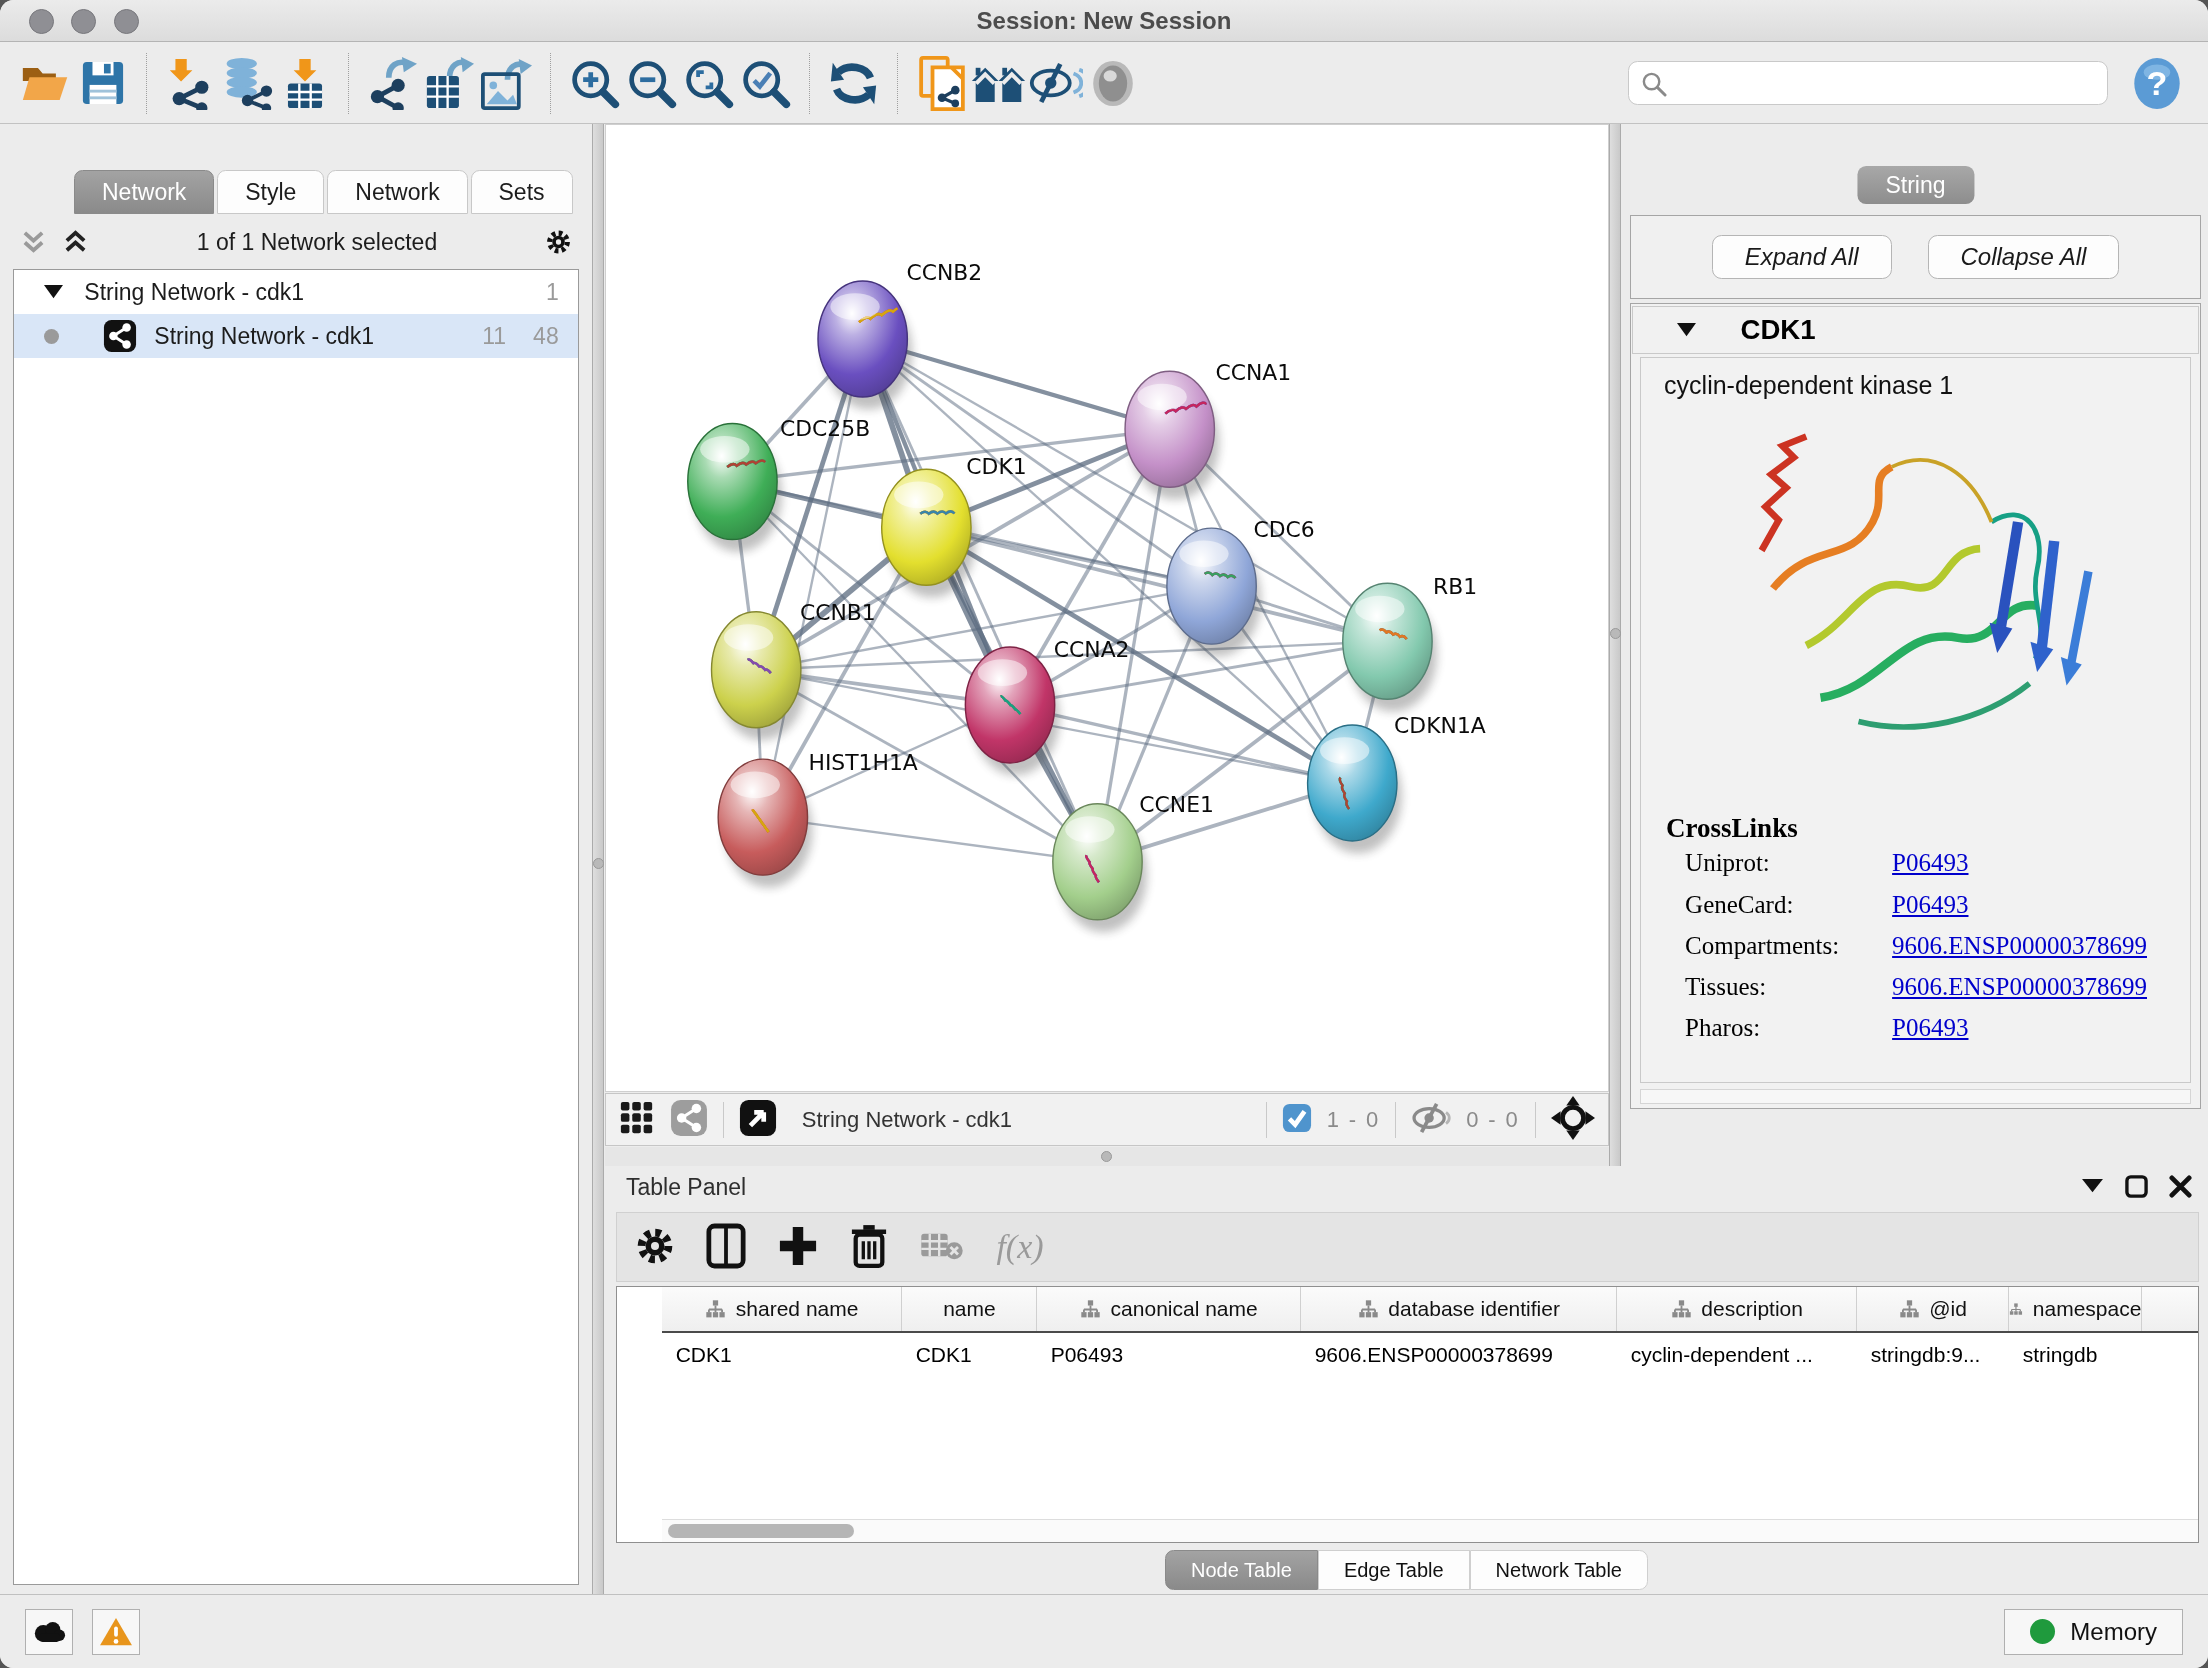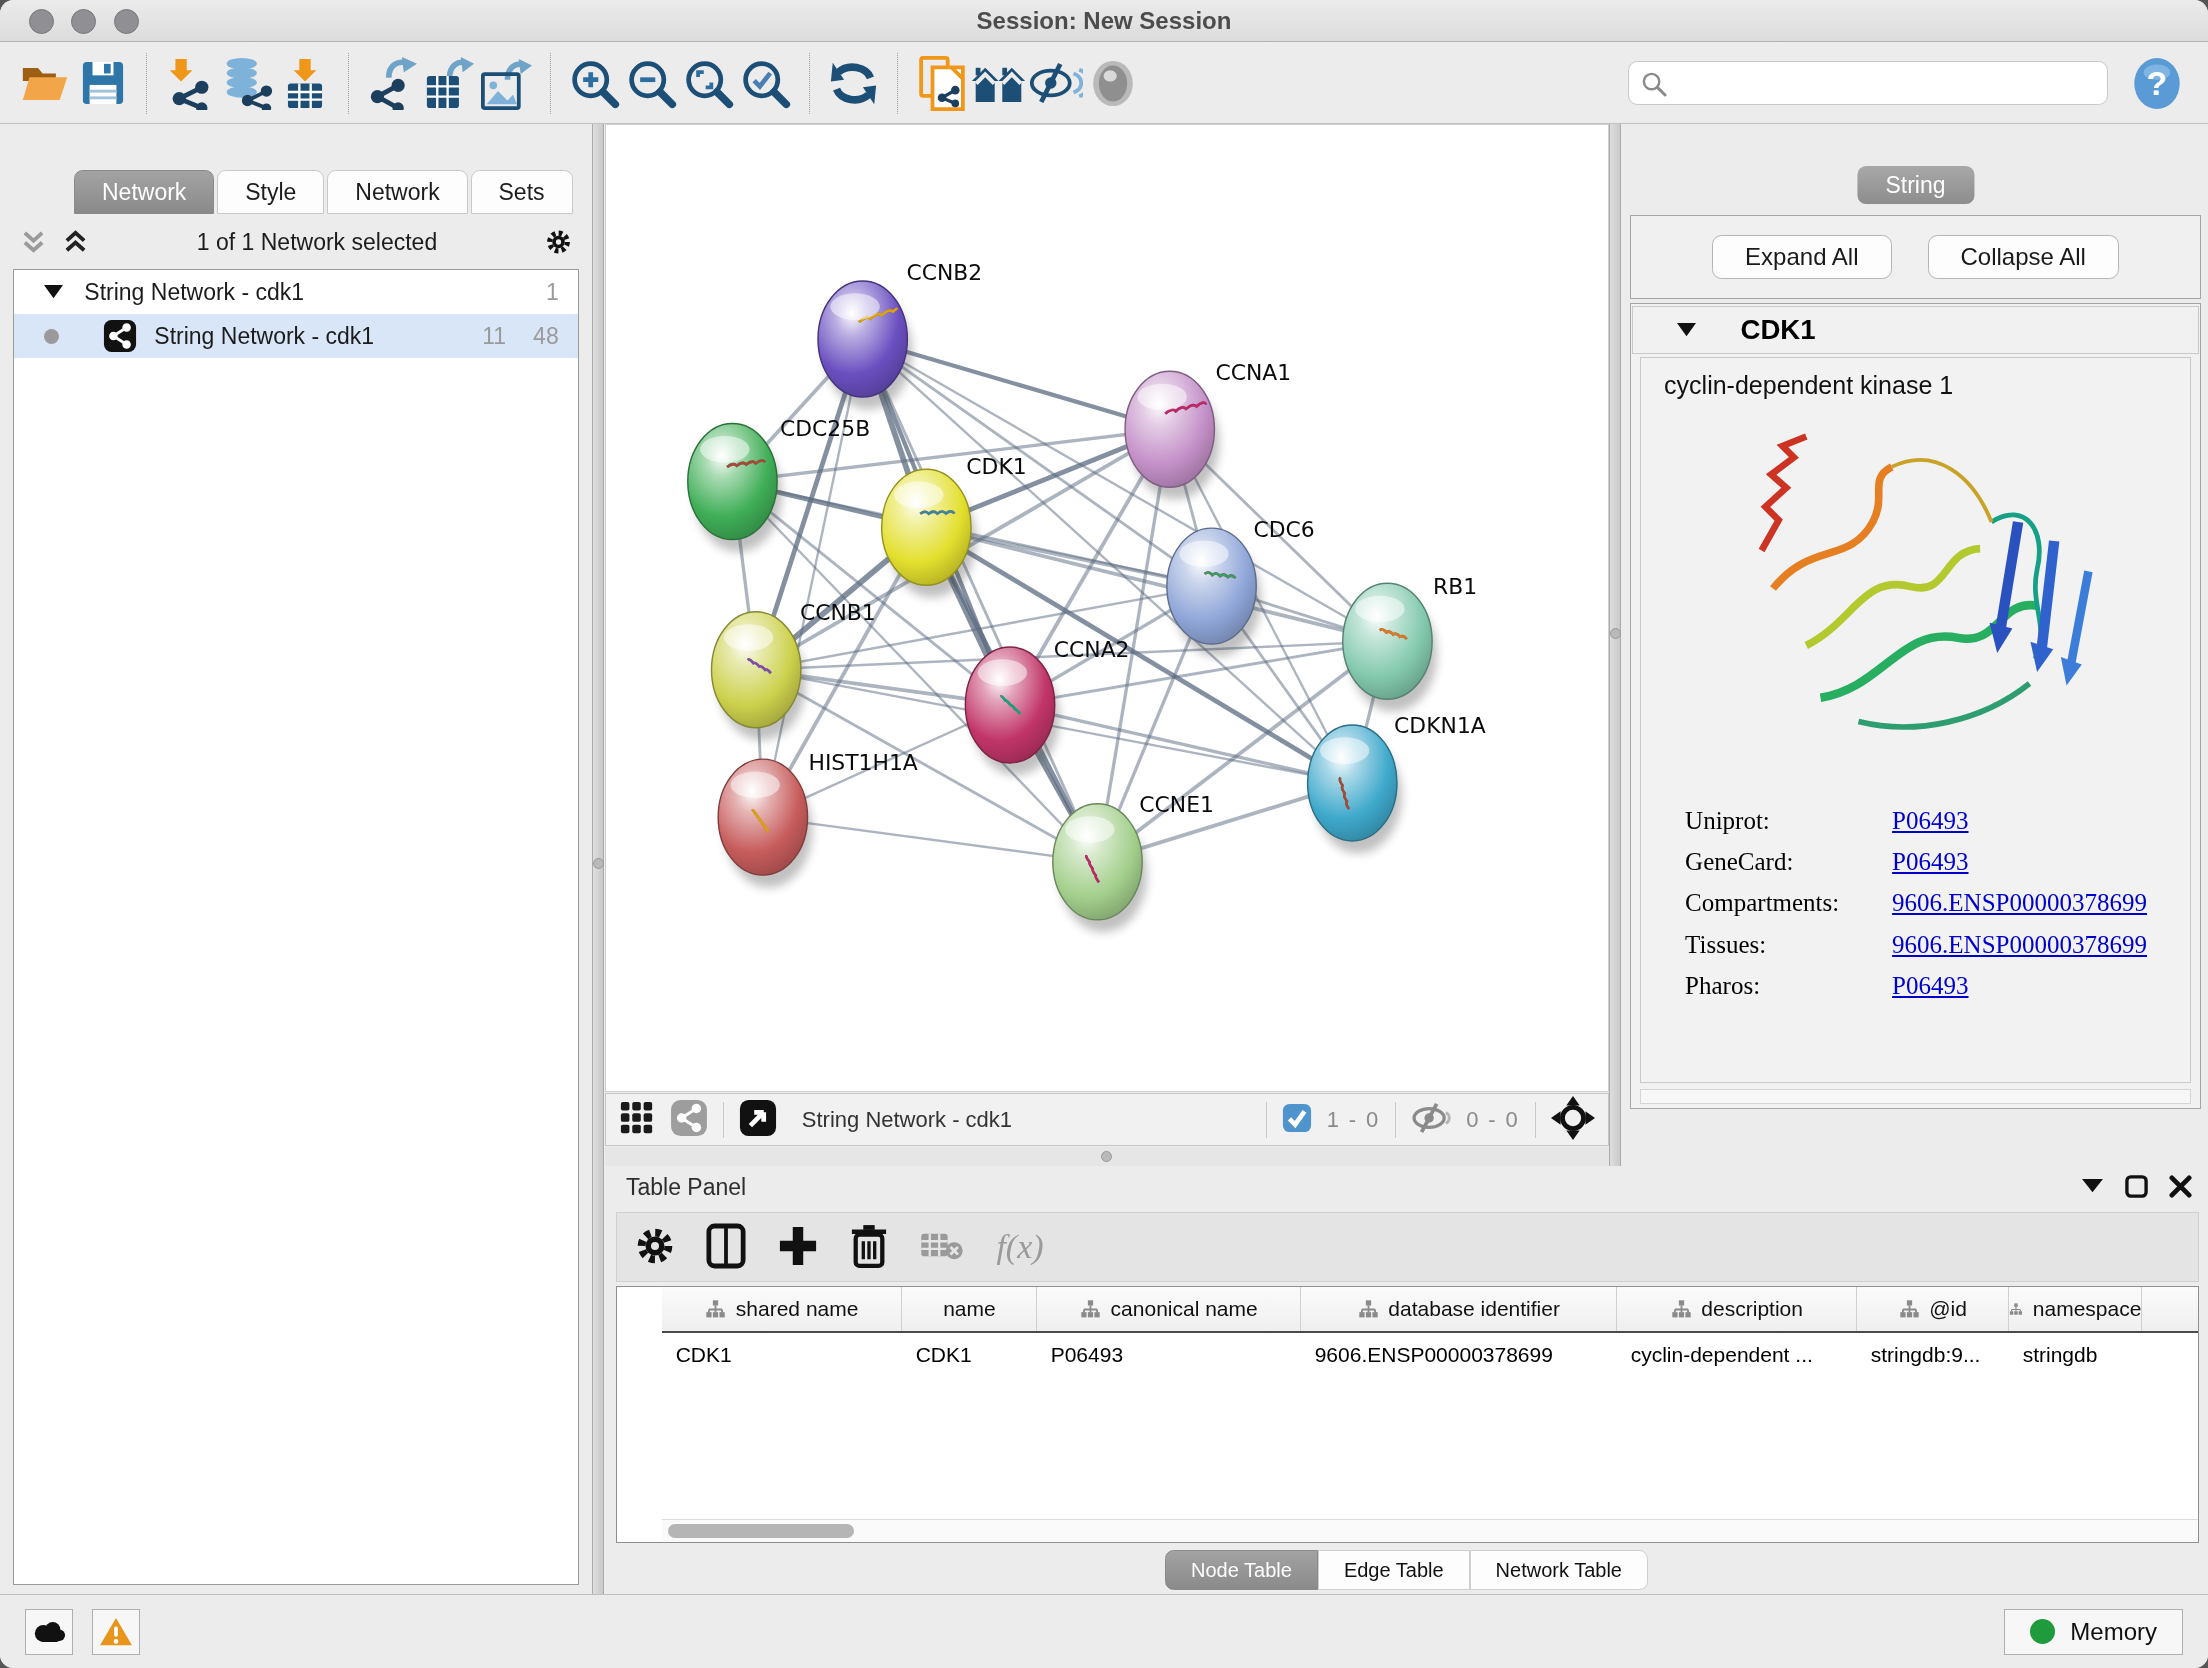--- a/index.html
+++ b/index.html
@@ -62,21 +62,21 @@
   .net-hsplit { position:absolute; left:0; top:1023px; width:1004px; height:19px; background:#e6e6e6; }
 
   
   .results-panel { position:absolute; left:1622px; top:124px; width:587px; height:1042px; background:#ececec; }
   .rp-tab { position:absolute; left:50%; transform:translateX(-50%); top:42px; height:38px; padding:0 28.5px;
             background:linear-gradient(#a8a8a8,#8d8d8d); color:#fff; font-size:23px; display:flex;
             align-items:center; border-radius:8.6px; }
   .rp-box1 { position:absolute; left:7.6px; right:7.6px; top:91px; height:84px; border:1.9px solid #a5a5a5;
              background:#f0f0f0; display:flex; align-items:center; justify-content:center; gap:36px; }
   .rp-btn { height:44px; padding:0 32px; background:#fdfdfd; border:1.9px solid #b5b5b5; border-radius:9.5px;
-            font-size:24px; color:#1a1a1a; display:flex; align-items:center; }
+            font-size:24px; color:#1a1a1a; display:flex; align-items:center;font-style:italic; }
   .rp-box2 { position:absolute; left:7.6px; right:7.6px; top:179px; bottom:57px; border:1.9px solid #a5a5a5; background:#f1f1f1; }
   .rp-gene-row { height:48px; display:flex; align-items:center; border:1px solid #c9c9c9; margin:1.9px; background:#f1f1f1; }
   .rp-gene { font-size:27.6px; font-weight:bold; color:#000; margin-left:44px; }
   .rp-inner { position:absolute; left:9.5px; right:9.5px; top:53px; bottom:25px; border:1px solid #c9c9c9; background:#f2f2f2; overflow:hidden; }
   .rp-desc { font-size:25px; color:#111; margin:13.3px 0 0 23px; }
   .rp-protein { display:block; margin:7.6px auto 0 auto; }
   .xl-title { font-family:"Liberation Serif",serif; font-weight:bold; font-size:27px; margin:5.7px 0 5.7px 25px; }
   .xl-row { display:flex; margin:0 0 13.3px 44px; font-family:"Liberation Serif",serif; font-size:25px; }
   .xl-label { width:207px; color:#000; }
   .xl-link { color:#0000cc; text-decoration:underline; }
@@ -691,20 +691,21 @@
           <g stroke-linecap="butt">
             <line x1="318" y1="120" x2="300" y2="230" stroke="#2a52be" stroke-width="11"></line>
             <polygon points="288,226 312,232 296,258" fill="#2a52be"></polygon>
             <line x1="356" y1="140" x2="343" y2="252" stroke="#2f62cc" stroke-width="11"></line>
             <polygon points="331,246 355,254 338,278" fill="#2f62cc"></polygon>
             <line x1="392" y1="172" x2="374" y2="268" stroke="#3b7dd8" stroke-width="9"></line>
             <polygon points="363,262 385,270 369,292" fill="#3b7dd8"></polygon>
           </g>
           <path d="M185 62 C230 40 270 70 290 120" stroke="#c9a227" stroke-width="4" fill="none"></path>
         </svg>
+        <div class="xl-title">CrossLinks</div>
         <div id="crosslinks-rows">
             <div class="xl-row">
               <span class="xl-label">Uniprot:</span>
               <span class="xl-link">P06493</span>
             </div>
             <div class="xl-row">
               <span class="xl-label">GeneCard:</span>
               <span class="xl-link">P06493</span>
             </div>
             <div class="xl-row">

